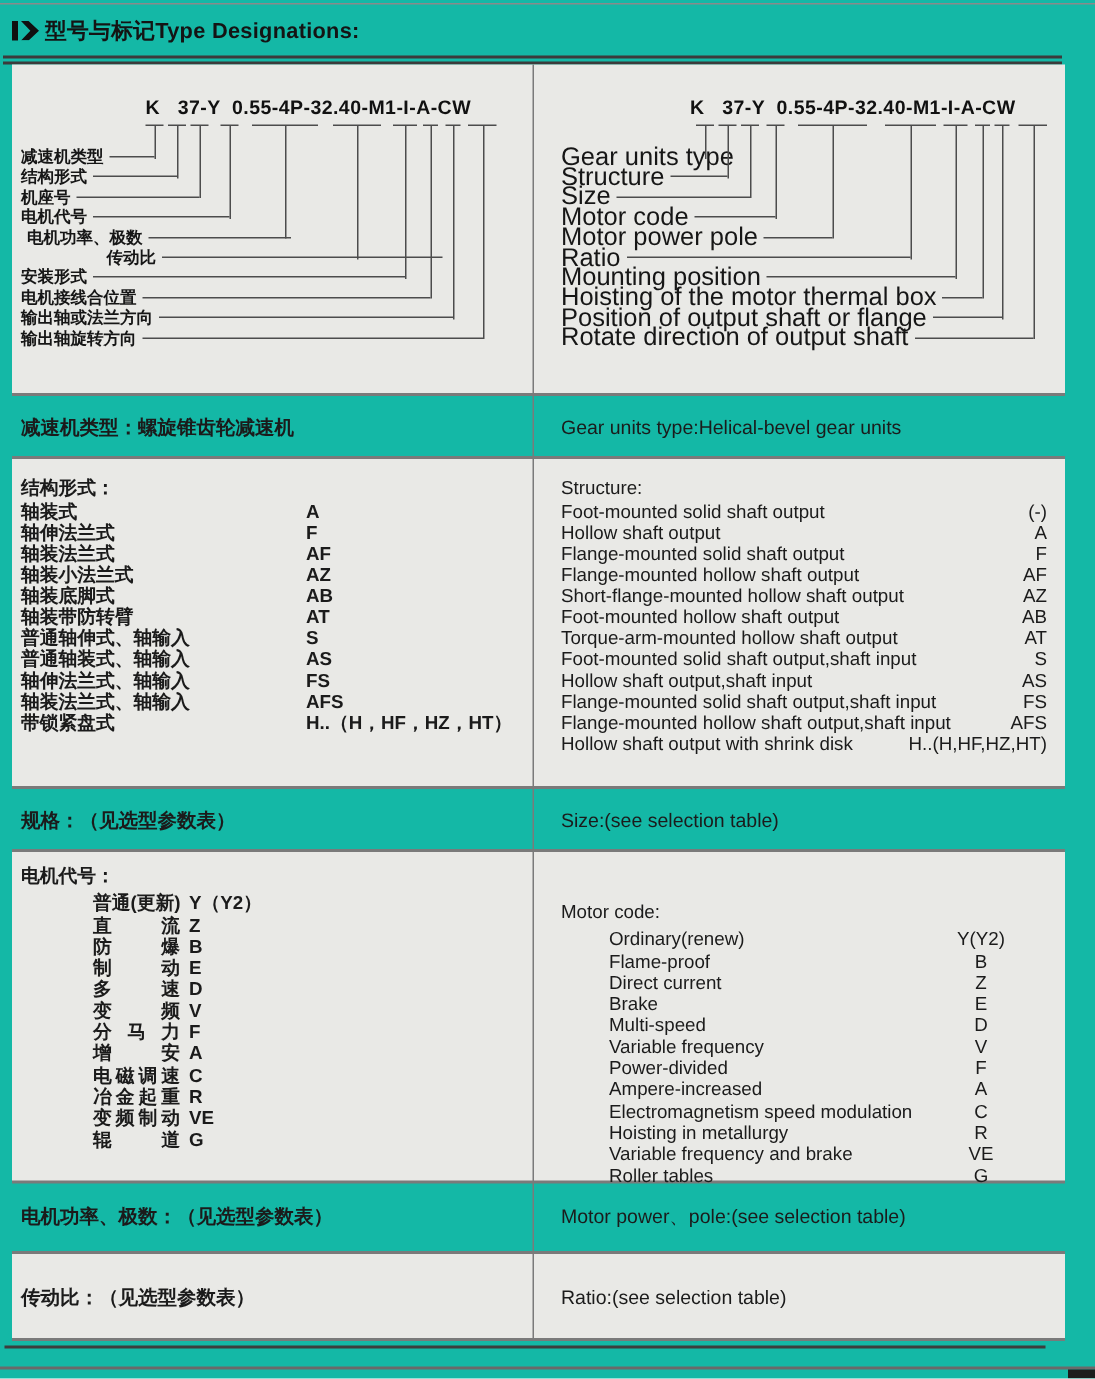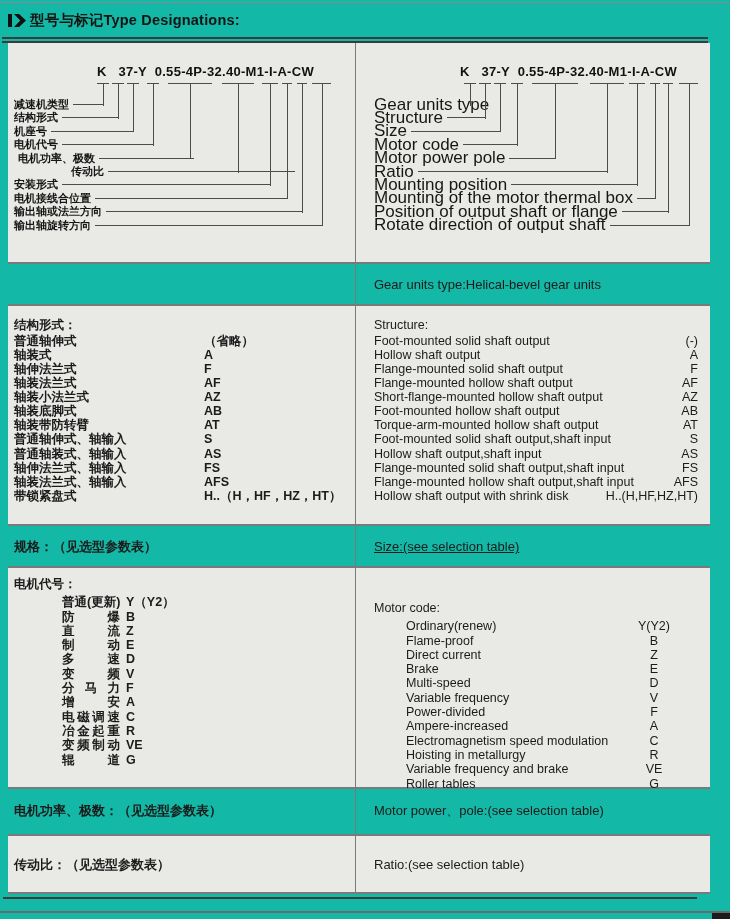--- a/index.html
+++ b/index.html
@@ -176,50 +176,50 @@
       </div>
       <div class="vline" style="left: 607px; top: 84px; height: 88.5px;"></div>
       <div class="uline" style="left: 590px; top: 83px; width: 34px;"></div>
       <div class="diag-row" style="left: 374px; top: 178.4px; width: 263px;">
         <span class="diag-label en">Mounting position</span>
         <div class="leader"></div>
       </div>
       <div class="vline" style="left: 637px; top: 84px; height: 101.9px;"></div>
       <div class="uline" style="left: 629px; top: 83px; width: 16px;"></div>
       <div class="diag-row" style="left: 374px; top: 191.8px; width: 281px;">
-        <span class="diag-label en">Mounting of the motor thermal box</span>
+        <span class="diag-label en">Hoisting of the motor thermal box</span>
         <div class="leader"></div>
       </div>
       <div class="vline" style="left: 655px; top: 84px; height: 115.3px;"></div>
       <div class="uline" style="left: 650px; top: 83px; width: 10px;"></div>
       <div class="diag-row" style="left: 374px; top: 205.2px; width: 294px;">
         <span class="diag-label en">Position of output shaft or flange</span>
         <div class="leader"></div>
       </div>
       <div class="vline" style="left: 668px; top: 84px; height: 128.7px;"></div>
       <div class="uline" style="left: 663px; top: 83px; width: 10px;"></div>
       <div class="diag-row" style="left: 374px; top: 218.6px; width: 315px;">
         <span class="diag-label en">Rotate direction of output shaft</span>
         <div class="leader"></div>
       </div>
       <div class="vline" style="left: 689px; top: 84px; height: 142.1px;"></div>
       <div class="uline" style="left: 679px; top: 83px; width: 19px;"></div>
     </div>
 
+  <div class="cell zh" style="top:277px;">减速机类型：螺旋锥齿轮减速机</div>
   <div class="cell en" style="top:277px;">Gear units type:Helical-bevel gear units</div>
   <div class="cell zh" style="top:539px;">规格：（见选型参数表）</div>
-  <div class="cell en" style="top:539px;text-decoration:underline;">Size:(see selection table)</div>
+  <div class="cell en" style="top:539px;">Size:(see selection table)</div>
   <div class="cell zh" style="top:803px;">电机功率、极数：（见选型参数表）</div>
   <div class="cell en" style="top:803px;">Motor power、pole:(see selection table)</div>
   <div class="cell zh" style="top:857px;">传动比：（见选型参数表）</div>
   <div class="cell en" style="top:857px;">Ratio:(see selection table)</div>
 
   <div id="structure-zh" class="list s-list zh-list" style="left:14px;top:317.5px;width:332px;">
       <div class="lrow">结构形式：</div>
-      <div class="lrow rel"><span>普通轴伸式</span><span class="abs-code">（省略）</span></div>
       <div class="lrow rel"><span>轴装式</span><span class="abs-code">A</span></div>
       <div class="lrow rel"><span>轴伸法兰式</span><span class="abs-code">F</span></div>
       <div class="lrow rel"><span>轴装法兰式</span><span class="abs-code">AF</span></div>
       <div class="lrow rel"><span>轴装小法兰式</span><span class="abs-code">AZ</span></div>
       <div class="lrow rel"><span>轴装底脚式</span><span class="abs-code">AB</span></div>
       <div class="lrow rel"><span>轴装带防转臂</span><span class="abs-code">AT</span></div>
       <div class="lrow rel"><span>普通轴伸式、轴输入</span><span class="abs-code">S</span></div>
       <div class="lrow rel"><span>普通轴装式、轴输入</span><span class="abs-code">AS</span></div>
       <div class="lrow rel"><span>轴伸法兰式、轴输入</span><span class="abs-code">FS</span></div>
       <div class="lrow rel"><span>轴装法兰式、轴输入</span><span class="abs-code">AFS</span></div>
@@ -272,22 +272,22 @@
         <span>AFS</span>
       </div>
       <div class="lrow en-row">
         <span>Hollow shaft output with shrink disk</span>
         <span>H..(H,HF,HZ,HT)</span>
       </div>
     </div>
   <div id="motor-zh" class="list m-list zh-list" style="left:14px;top:577px;width:332px;">
       <div class="lrow">电机代号：</div>
       <div class="lrow m-zh-row"><span class="m-label">普通(更新)</span><span class="m-code">Y（Y2）</span></div>
+      <div class="lrow m-zh-row"><span class="m-label">直流</span><span class="m-code">Z</span></div>
       <div class="lrow m-zh-row"><span class="m-label">防爆</span><span class="m-code">B</span></div>
-      <div class="lrow m-zh-row"><span class="m-label">直流</span><span class="m-code">Z</span></div>
       <div class="lrow m-zh-row"><span class="m-label">制动</span><span class="m-code">E</span></div>
       <div class="lrow m-zh-row"><span class="m-label">多速</span><span class="m-code">D</span></div>
       <div class="lrow m-zh-row"><span class="m-label">变频</span><span class="m-code">V</span></div>
       <div class="lrow m-zh-row"><span class="m-label">分马力</span><span class="m-code">F</span></div>
       <div class="lrow m-zh-row"><span class="m-label">增安</span><span class="m-code">A</span></div>
       <div class="lrow m-zh-row"><span class="m-label">电磁调速</span><span class="m-code">C</span></div>
       <div class="lrow m-zh-row"><span class="m-label">冶金起重</span><span class="m-code">R</span></div>
       <div class="lrow m-zh-row"><span class="m-label">变频制动</span><span class="m-code">VE</span></div>
       <div class="lrow m-zh-row"><span class="m-label">辊道</span><span class="m-code">G</span></div>
     </div>

